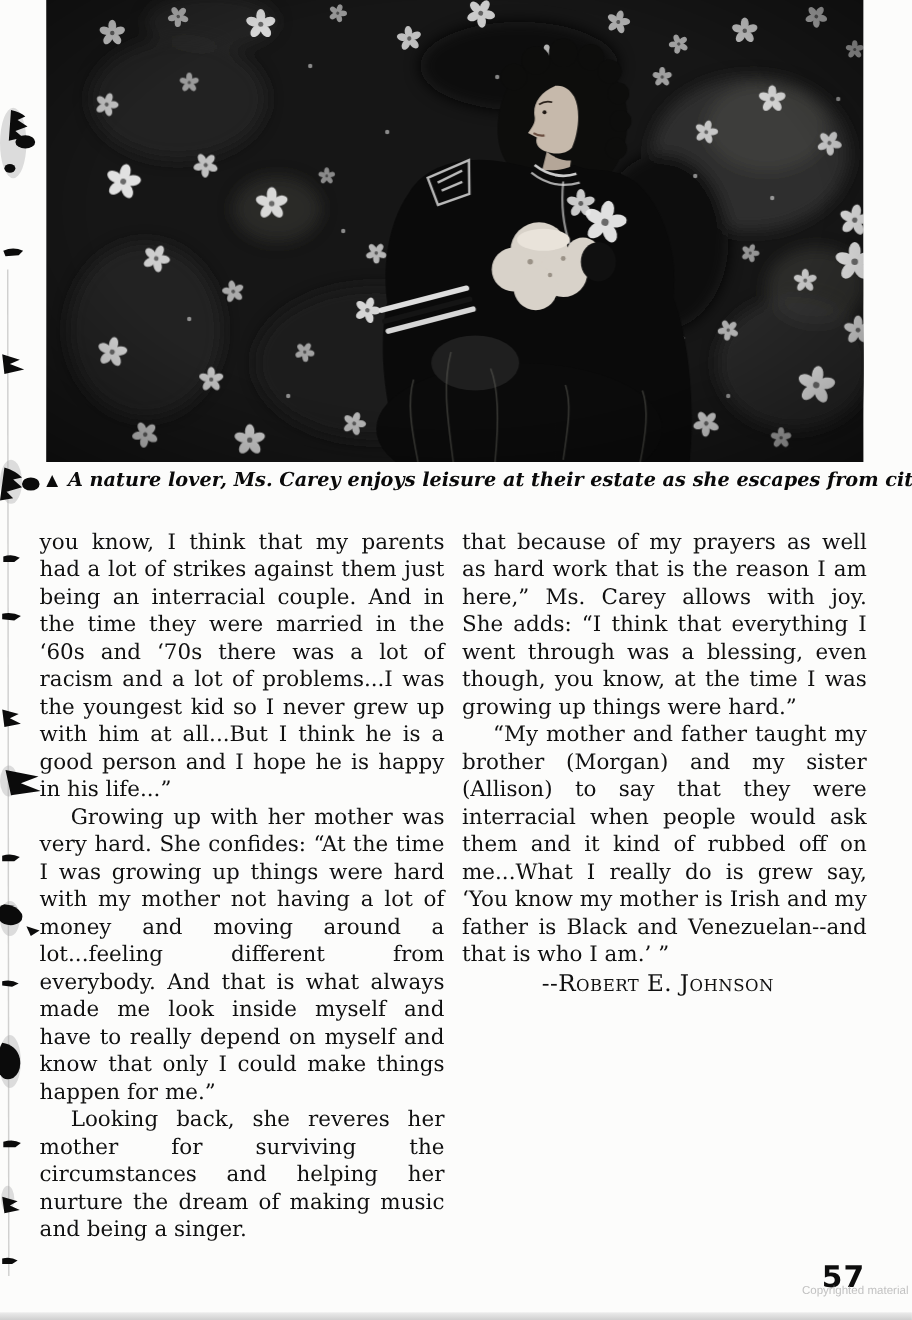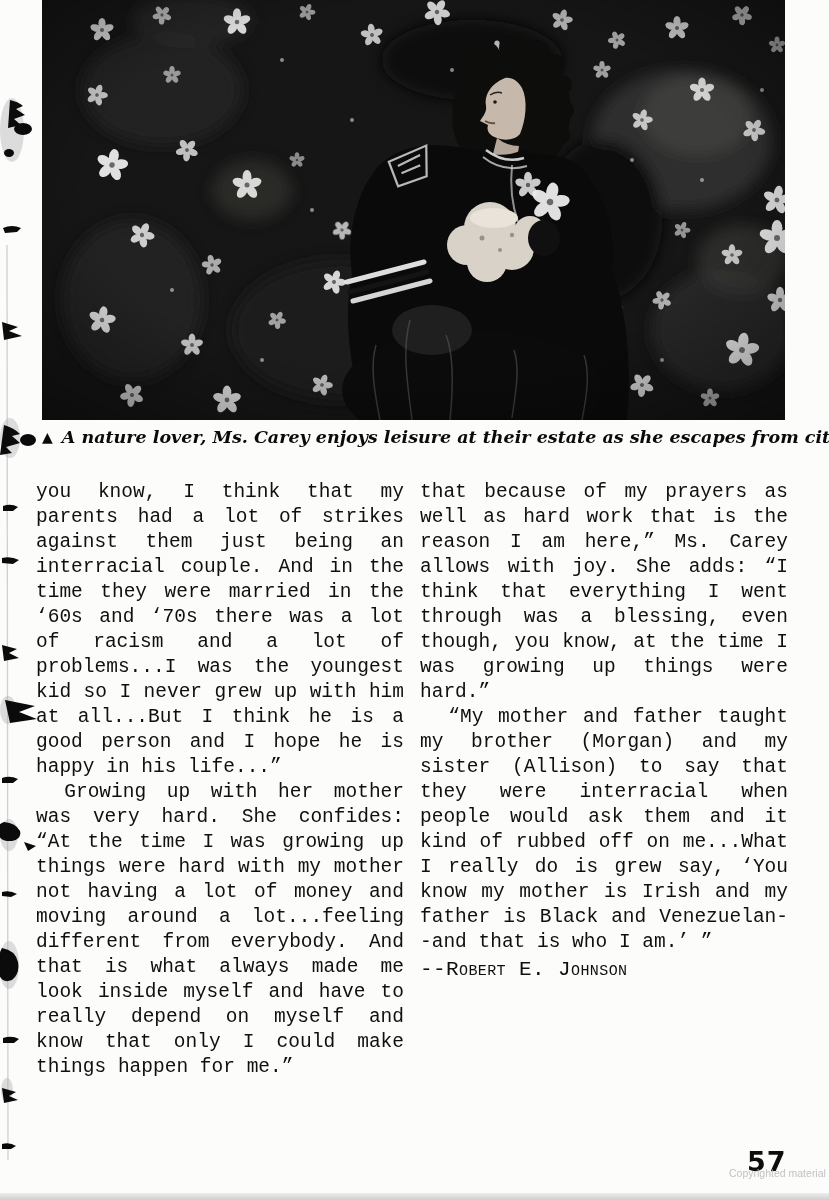--- a/index.html
+++ b/index.html
@@ -8,26 +8,26 @@
     overflow:hidden;font-family:"DejaVu Serif", serif;color:#101010;
   }
   .binding{position:absolute;left:0;top:0;width:42px;height:1200px;}
   .photo{position:absolute;left:42px;top:0;width:743px;height:420px;display:block;}
   .caption{
     position:absolute;left:42px;top:427px;width:770px;white-space:nowrap;
     font-style:italic;font-weight:700;font-size:17.5px;color:#0a0a0a;
     font-family:"DejaVu Serif", serif;
   }
   .caption .tri{font-style:normal;font-size:14px;margin-right:9px;vertical-align:1px;}
-  .columns{position:absolute;left:36px;top:480px;width:752px;display:flex;gap:16px;font-family:Liberation Mono, monospace;}
+  .columns{position:absolute;left:36px;top:480px;width:752px;display:flex;gap:16px;}
   .col{width:368px;font-size:19.5px;line-height:25px;text-align:justify;hyphens:none;}
   .col p{margin:0;text-indent:1.45em;}
   .col p:first-child{text-indent:0;}
   .byline{
-    margin-top:2px;text-align:left;padding-right:12px;
+    margin-top:2px;text-align:center;padding-right:12px;
     font-variant:small-caps;font-size:21px;letter-spacing:0.4px;
   }
   .page-number{
     position:absolute;left:747px;top:1146px;
     font-family:"DejaVu Sans", sans-serif;font-weight:800;font-size:27px;
     letter-spacing:1px;color:#0d0d0d;
   }
   .watermark{
     position:absolute;left:729px;top:1167px;
     font-family:Liberation Sans, sans-serif;font-size:10.5px;color:#c2c2c2;
@@ -240,20 +240,21 @@
   </svg>
 
   <div class="caption">
     <span class="tri">▲</span><span>A nature lover, Ms. Carey enjoys leisure at their estate as she escapes from city life .</span>
   </div>
 
   <div class="columns">
     <div class="col">
       <p>you know, I think that my parents had a lot of strikes against them just being an interracial couple. And in the time they were married in the ‘60s and ‘70s there was a lot of racism and a lot of problems...I was the youngest kid so I never grew up with him at all...But I think he is a good person and I hope he is happy in his life...”</p>
       <p>Growing up with her mother was very hard. She confides: “At the time I was growing up things were hard with my mother not having a lot of money and moving around a lot...feeling different from everybody. And that is what always made me look inside myself and have to really depend on myself and know that only I could make things happen for me.”</p>
+      <p>Looking back, she reveres her mother for surviving the circumstances and helping her nurture the dream of making music and being a singer.</p>
     </div>
     <div class="col">
       <p>that because of my prayers as well as hard work that is the reason I am here,” Ms. Carey allows with joy. She adds: “I think that everything I went through was a blessing, even though, you know, at the time I was growing up things were hard.”</p>
       <p>“My mother and father taught my brother (Morgan) and my sister (Allison) to say that they were interracial when people would ask them and it kind of rubbed off on me...What I really do is grew say, ‘You know my mother is Irish and my father is Black and Venezuelan--and that is who I am.’ ”</p>
       <div class="byline">--Robert E. Johnson</div>
     </div>
   </div>
 
   <div class="page-number">57</div>
   <div class="watermark">Copyrighted material</div>

